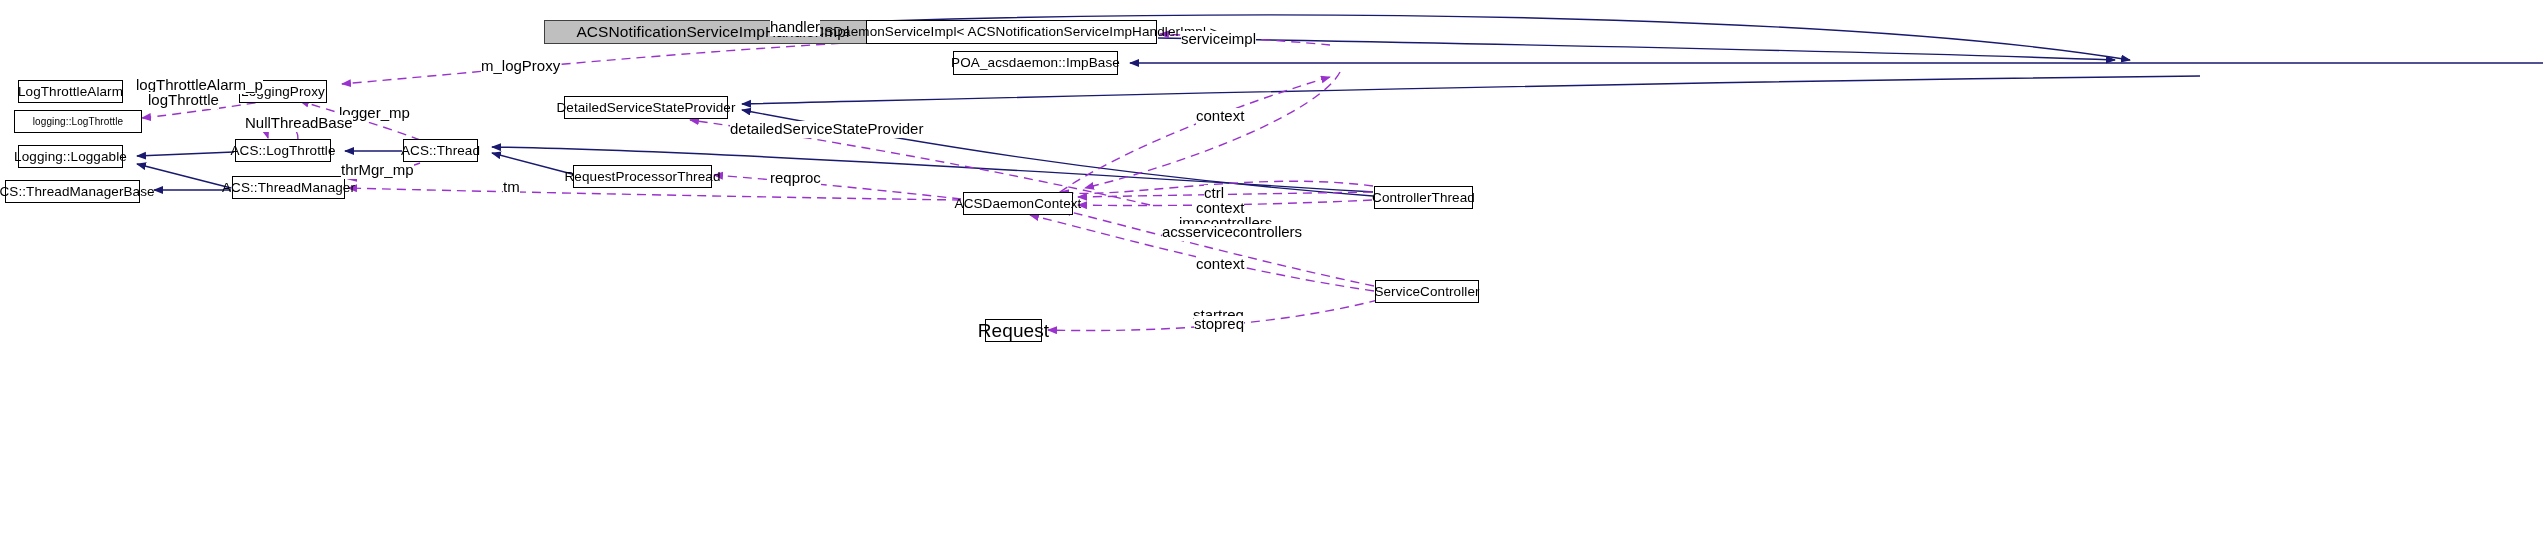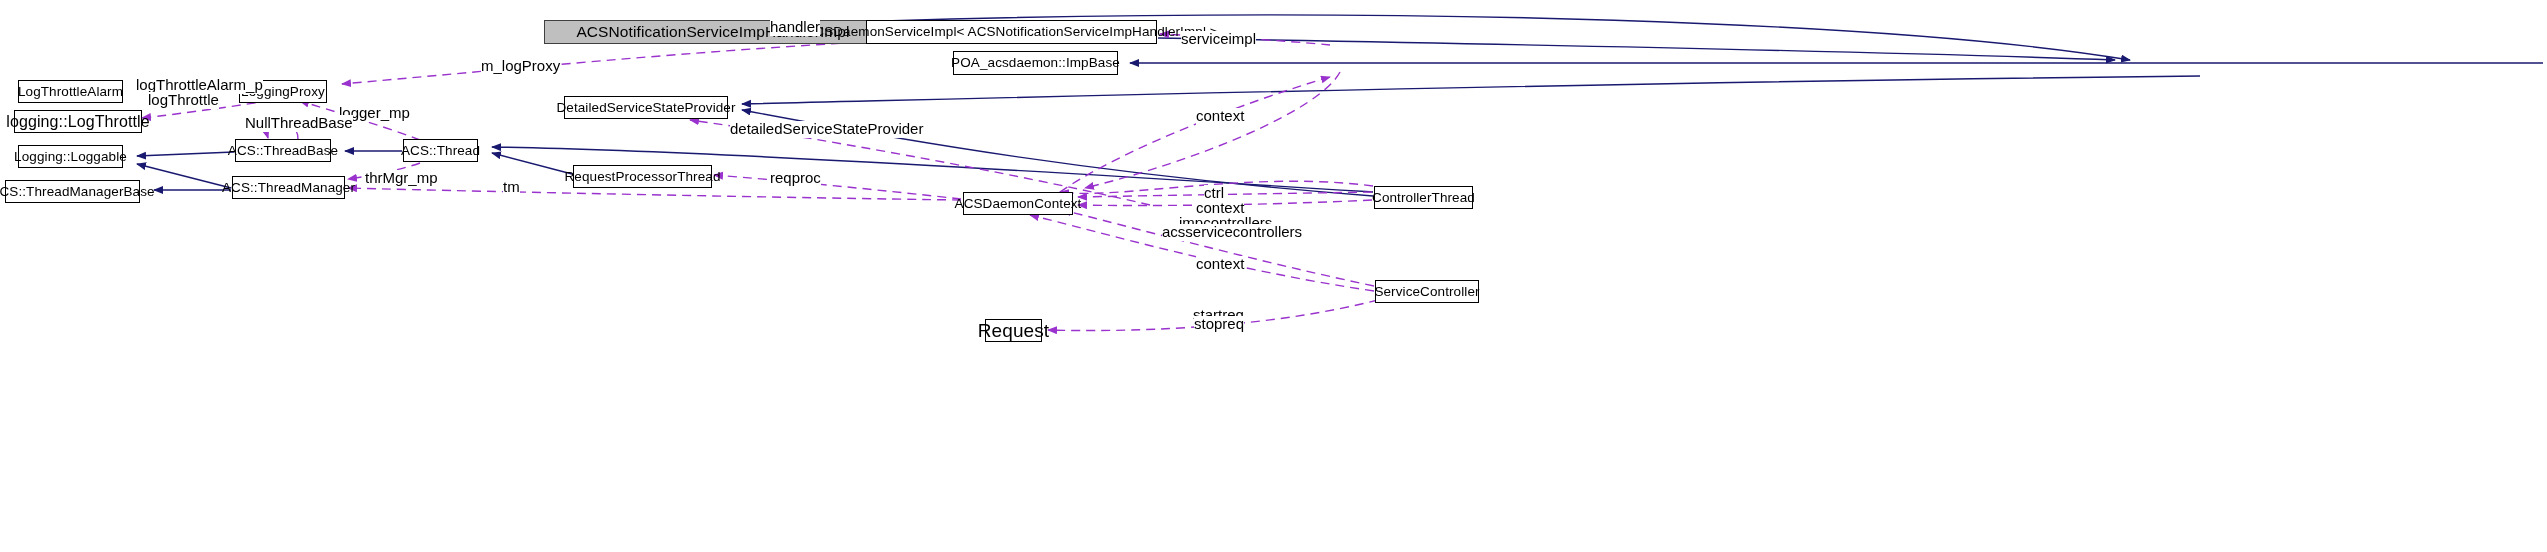--- a/index.html
+++ b/index.html
@@ -110,34 +110,34 @@
   </div>
 
   <div class="node" style="left:18px;top:80px;width:105px;height:23px;font-size:13.5px;">
     <span>LogThrottleAlarm</span>
   </div>
 
   <div class="node" style="left:239px;top:80px;width:88px;height:23px;font-size:13.5px;">
     <span>LoggingProxy</span>
   </div>
 
-  <div class="node" style="left:14px;top:110px;width:128px;height:23px;font-size:16px;">
+  <div class="node" style="left:14px;top:110px;width:128px;height:23px;font-size:10px;">
     <span>logging::LogThrottle</span>
   </div>
 
   <div class="node" style="left:564px;top:96px;width:164px;height:23px;font-size:13.5px;">
     <span>DetailedServiceStateProvider</span>
   </div>
 
   <div class="node" style="left:18px;top:145px;width:105px;height:23px;font-size:13.5px;justify-content:center;">
     <span>Logging::Loggable</span>
   </div>
 
   <div class="node" style="left:235px;top:139px;width:96px;height:23px;font-size:13.5px;">
-    <span>ACS::ThreadBase</span>
+    <span>ACS::LogThrottle</span>
   </div>
 
   <div class="node" style="left:403px;top:139px;width:75px;height:23px;font-size:13.5px;">
     <span>ACS::Thread</span>
   </div>
 
   <div class="node" style="left:573px;top:165px;width:139px;height:23px;font-size:13.5px;">
     <span>RequestProcessorThread</span>
   </div>
 
@@ -167,21 +167,21 @@
 
   <div class="elabel" style="left:770px;top:19px;">handler</div>
   <div class="elabel" style="left:1181px;top:31px;">serviceimpl</div>
   <div class="elabel" style="left:481px;top:58px;">m_logProxy</div>
   <div class="elabel" style="left:136px;top:77px;">logThrottleAlarm_p</div>
   <div class="elabel" style="left:148px;top:92px;">logThrottle</div>
   <div class="elabel" style="left:339px;top:105px;">logger_mp</div>
   <div class="elabel" style="left:1196px;top:108px;">context</div>
   <div class="elabel" style="left:245px;top:115px;">NullThreadBase</div>
   <div class="elabel" style="left:730px;top:121px;">detailedServiceStateProvider</div>
-  <div class="elabel" style="left:341px;top:170px;margin-left:24px;">thrMgr_mp</div>
+  <div class="elabel" style="left:341px;top:162px;">thrMgr_mp</div>
   <div class="elabel" style="left:770px;top:170px;">reqproc</div>
   <div class="elabel" style="left:503px;top:179px;">tm</div>
   <div class="elabel" style="left:1204px;top:185px;">ctrl</div>
   <div class="elabel" style="left:1196px;top:200px;">context</div>
   <div class="elabel" style="left:1179px;top:215px;">impcontrollers</div>
   <div class="elabel" style="left:1162px;top:224px;">acsservicecontrollers</div>
   <div class="elabel" style="left:1196px;top:256px;">context</div>
   <div class="elabel" style="left:1193px;top:307px;">startreq</div>
   <div class="elabel" style="left:1194px;top:316px;">stopreq</div>
 

